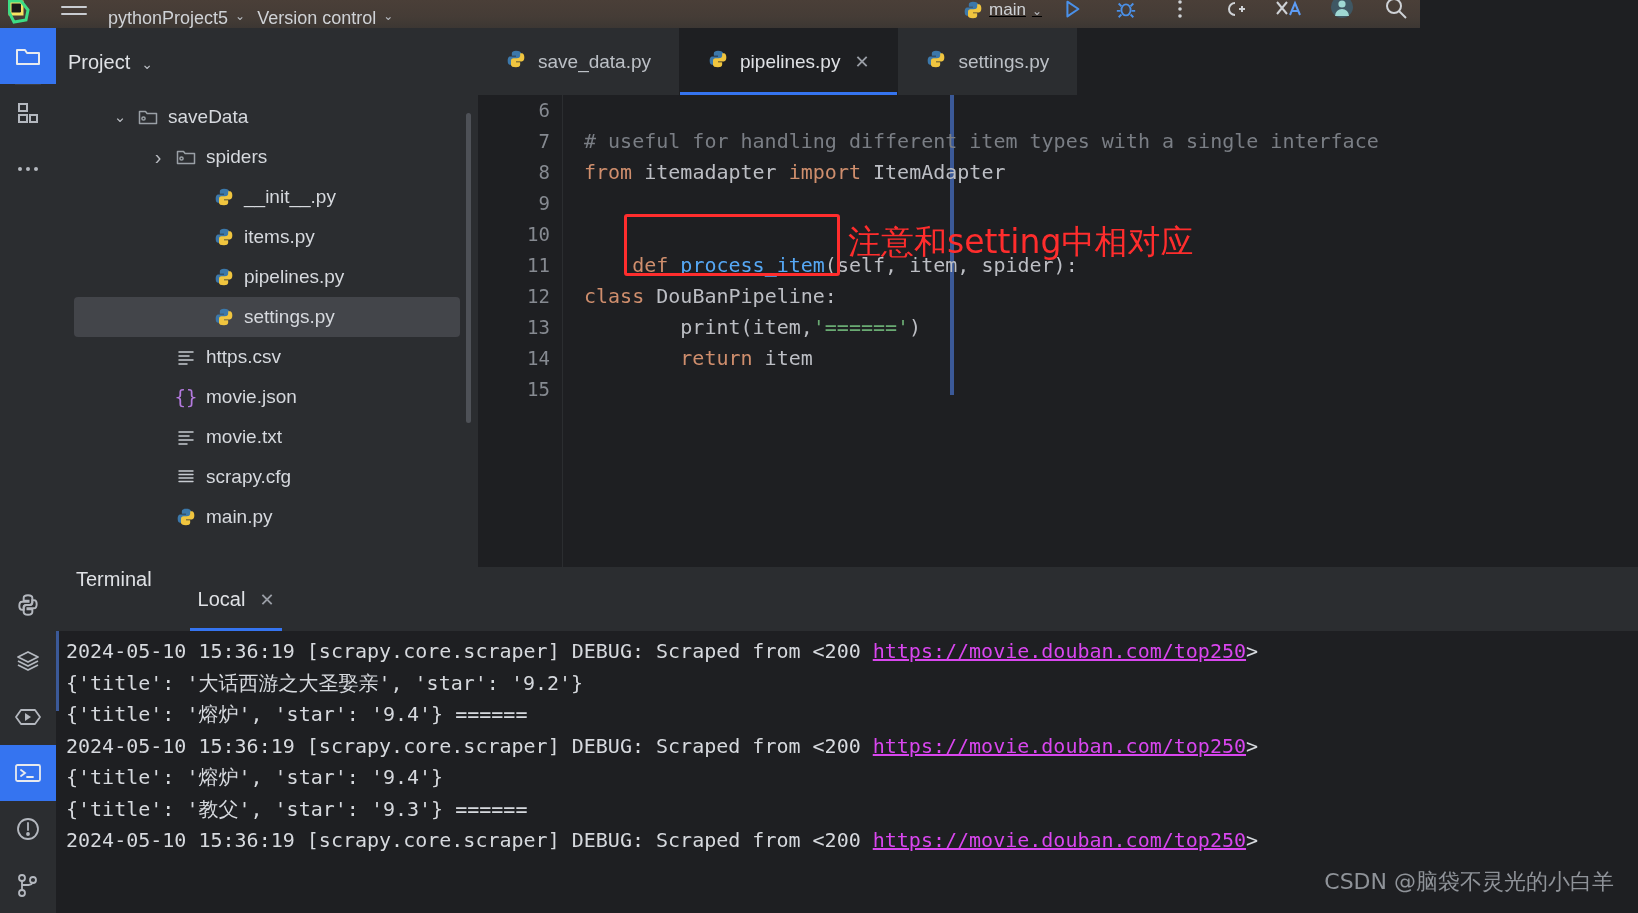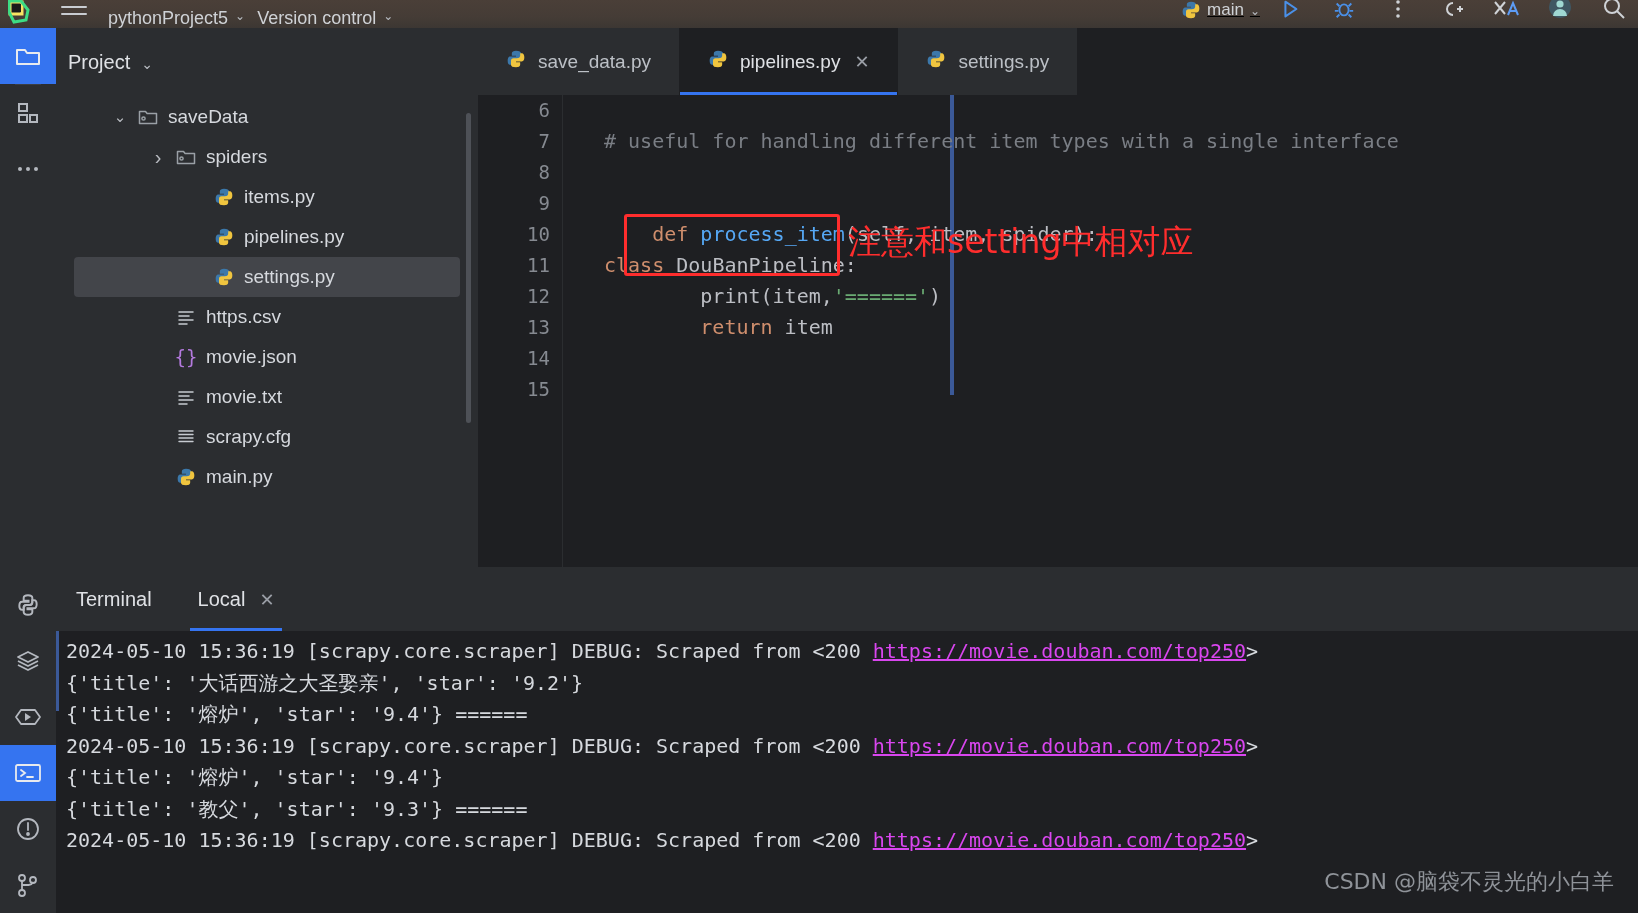--- a/index.html
+++ b/index.html
@@ -11,21 +11,21 @@
   }
   #app {
     position: relative;
     width: 1638px; height: 913px;
     background: #1e1f22;
     overflow: hidden;
   }
 
   
   .topbar {
-    position: absolute; left: 0; top: 0; width: 1638px; height: 28px;
+    position: absolute; left: 0; top: 0; width: 1420px; height: 28px;
     background: linear-gradient(to bottom, #4a3f38 0%, #453c36 60%, #3c3733 100%);
     display: flex; align-items: flex-end;
     overflow: hidden;
   }
   .tb-logo {
     width: 46px; height: 28px; display: flex; align-items: flex-end; justify-content: center;
     padding-bottom: 2px;
   }
   .tb-logo svg { display:block; }
   .tb-burger {
@@ -115,21 +115,21 @@
   }
   .gutter .gline { height: 31px; line-height: 31px; padding-right: 12px; }
   .gutter-edge { position:absolute; left:84px; top:0; bottom:0; width:1px; background:#2b2d30;}
   .code-scroll {
     position: absolute; left: 472px; top: 0; width: 4px; height: 300px; background:#3b5998;
   }
   .codelines {
     position:absolute; left: 86px; top:0; right:0; bottom:0;
     font-family: "DejaVu Sans Mono", monospace; font-size: 20px;
   }
-  .cline { height: 31px; line-height: 31px; white-space: pre; padding-left: 20px; margin-left: 20px; }
+  .cline { height: 31px; line-height: 31px; white-space: pre; padding-left: 20px; }
   .k-comment { color: #7a7e85; }
   .k-kw { color: #cf8e6d; }
   .k-plain { color: #bcbec4; }
   .k-str { color: #6aab73; }
   .k-fn { color: #56a8f5; }
   .code-bottom-edge { position:absolute; left:0; right:0; bottom:0; height:1px; background:#2b2d30; }
 
   .annot-box {
     position: absolute; border: 3px solid #ff2d2d; border-radius: 3px;
     pointer-events: none;
@@ -138,21 +138,21 @@
     position: absolute; color: #ff2d2d; font-size: 33px; line-height: 33px;
     font-family: "DejaVu Sans", sans-serif; white-space: nowrap; font-weight: 400;
   }
 
   
   .terminal {
     position: absolute; left: 56px; top: 568px; right: 0; bottom: 0;
     background: #1e1f22;
   }
   .term-header {
-    height: 63px; display: flex; align-items: center; padding-left: 20px; gap: 0px;
+    height: 63px; display: flex; padding-left: 20px; gap: 0px;
     background: #2b2d30;
   }
   .term-title { color: #dfe1e5; font-size: 20px; padding-right: 28px; }
   .term-tab {
     display:flex; align-items:center; gap: 14px; color:#dfe1e5; font-size:20px;
     height: 63px; padding: 0 18px; position: relative;
   }
   .term-tab.active::after {
     content:""; position:absolute; left: 10px; right: 10px; bottom: 0; height: 3px; background:#3574f0;
   }
@@ -338,20 +338,30 @@
         </div>
         <div class="tree-row" style="padding-left: 94px;">
           <span class="tw-arrow" style="font-size: 20px;">›</span>
           <span class="tw-icon">
             <svg width="20" height="18" viewBox="0 0 20 18" fill="none" stroke="#9aa0a6" stroke-width="1.5">
               <path d="M1.5 3.5 h6 l1.6 2 h9.4 v10 h-17 Z" stroke-linejoin="round"></path>
               <circle cx="5.5" cy="10.5" r="1.6"></circle>
             </svg>
           </span>
           <span>spiders</span>
+        </div>
+        <div class="tree-row" style="padding-left: 132px;">
+          <span class="tw-arrow">&nbsp;</span>
+          <span class="tw-icon">
+            <svg width="20" height="20" viewBox="0 0 24 24">
+              <path d="M12 2c-3 0-5 1-5 3v3h5v1H5c-2 0-3 2-3 5s1 5 3 5h2v-3c0-2 2-3 4-3h4c2 0 3-1 3-3V5c0-2-2-3-6-3z" fill="#3c78aa"></path>
+              <path d="M12 22c3 0 5-1 5-3v-3h-5v-1h7c2 0 3-2 3-5s-1-5-3-5h-2v3c0 2-2 3-4 3H9c-2 0-3 1-3 3v5c0 2 2 3 6 3z" fill="#f0c53f"></path>
+            </svg>
+          </span>
+          <span>__init__.py</span>
         </div>
         <div class="tree-row" style="padding-left: 132px;">
           <span class="tw-arrow">&nbsp;</span>
           <span class="tw-icon">
             <svg width="20" height="20" viewBox="0 0 24 24">
               <path d="M12 2c-3 0-5 1-5 3v3h5v1H5c-2 0-3 2-3 5s1 5 3 5h2v-3c0-2 2-3 4-3h4c2 0 3-1 3-3V5c0-2-2-3-6-3z" fill="#3c78aa"></path>
               <path d="M12 22c3 0 5-1 5-3v-3h-5v-1h7c2 0 3-2 3-5s-1-5-3-5h-2v3c0 2-2 3-4 3H9c-2 0-3 1-3 3v5c0 2 2 3 6 3z" fill="#f0c53f"></path>
             </svg>
           </span>
           <span>items.py</span>
@@ -460,20 +470,21 @@
           <div class="gline">12</div>
           <div class="gline">13</div>
           <div class="gline">14</div>
           <div class="gline">15</div>
         </div>
       <div class="gutter-edge"></div>
       <div class="code-scroll"></div>
       <div class="codelines" id="codelines">
           <div class="cline">&nbsp;</div>
           <div class="cline"><span class="k-comment"># useful for handling different item types with a single interface</span></div>
+          <div class="cline"><span class="k-kw">from</span><span class="k-plain"> itemadapter </span><span class="k-kw">import</span><span class="k-plain"> ItemAdapter</span></div>
           <div class="cline">&nbsp;</div>
           <div class="cline">&nbsp;</div>
           <div class="cline"><span class="k-plain">    </span><span class="k-kw">def</span><span class="k-plain"> </span><span class="k-fn">process_item</span><span class="k-plain">(self, item, spider):</span></div>
           <div class="cline"><span class="k-kw">class</span><span class="k-plain"> DouBanPipeline:</span></div>
           <div class="cline"><span class="k-plain">        print(item,</span><span class="k-str">'======'</span><span class="k-plain">)</span></div>
           <div class="cline"><span class="k-plain">        </span><span class="k-kw">return</span><span class="k-plain"> item</span></div>
           <div class="cline">&nbsp;</div>
         </div>
       <div class="annot-box" style="left: 146px; top: 119px; width: 210px; height: 56px;"></div>
       <div class="annot-text" style="left: 370px; top: 130px;">注意和setting中相对应</div>

